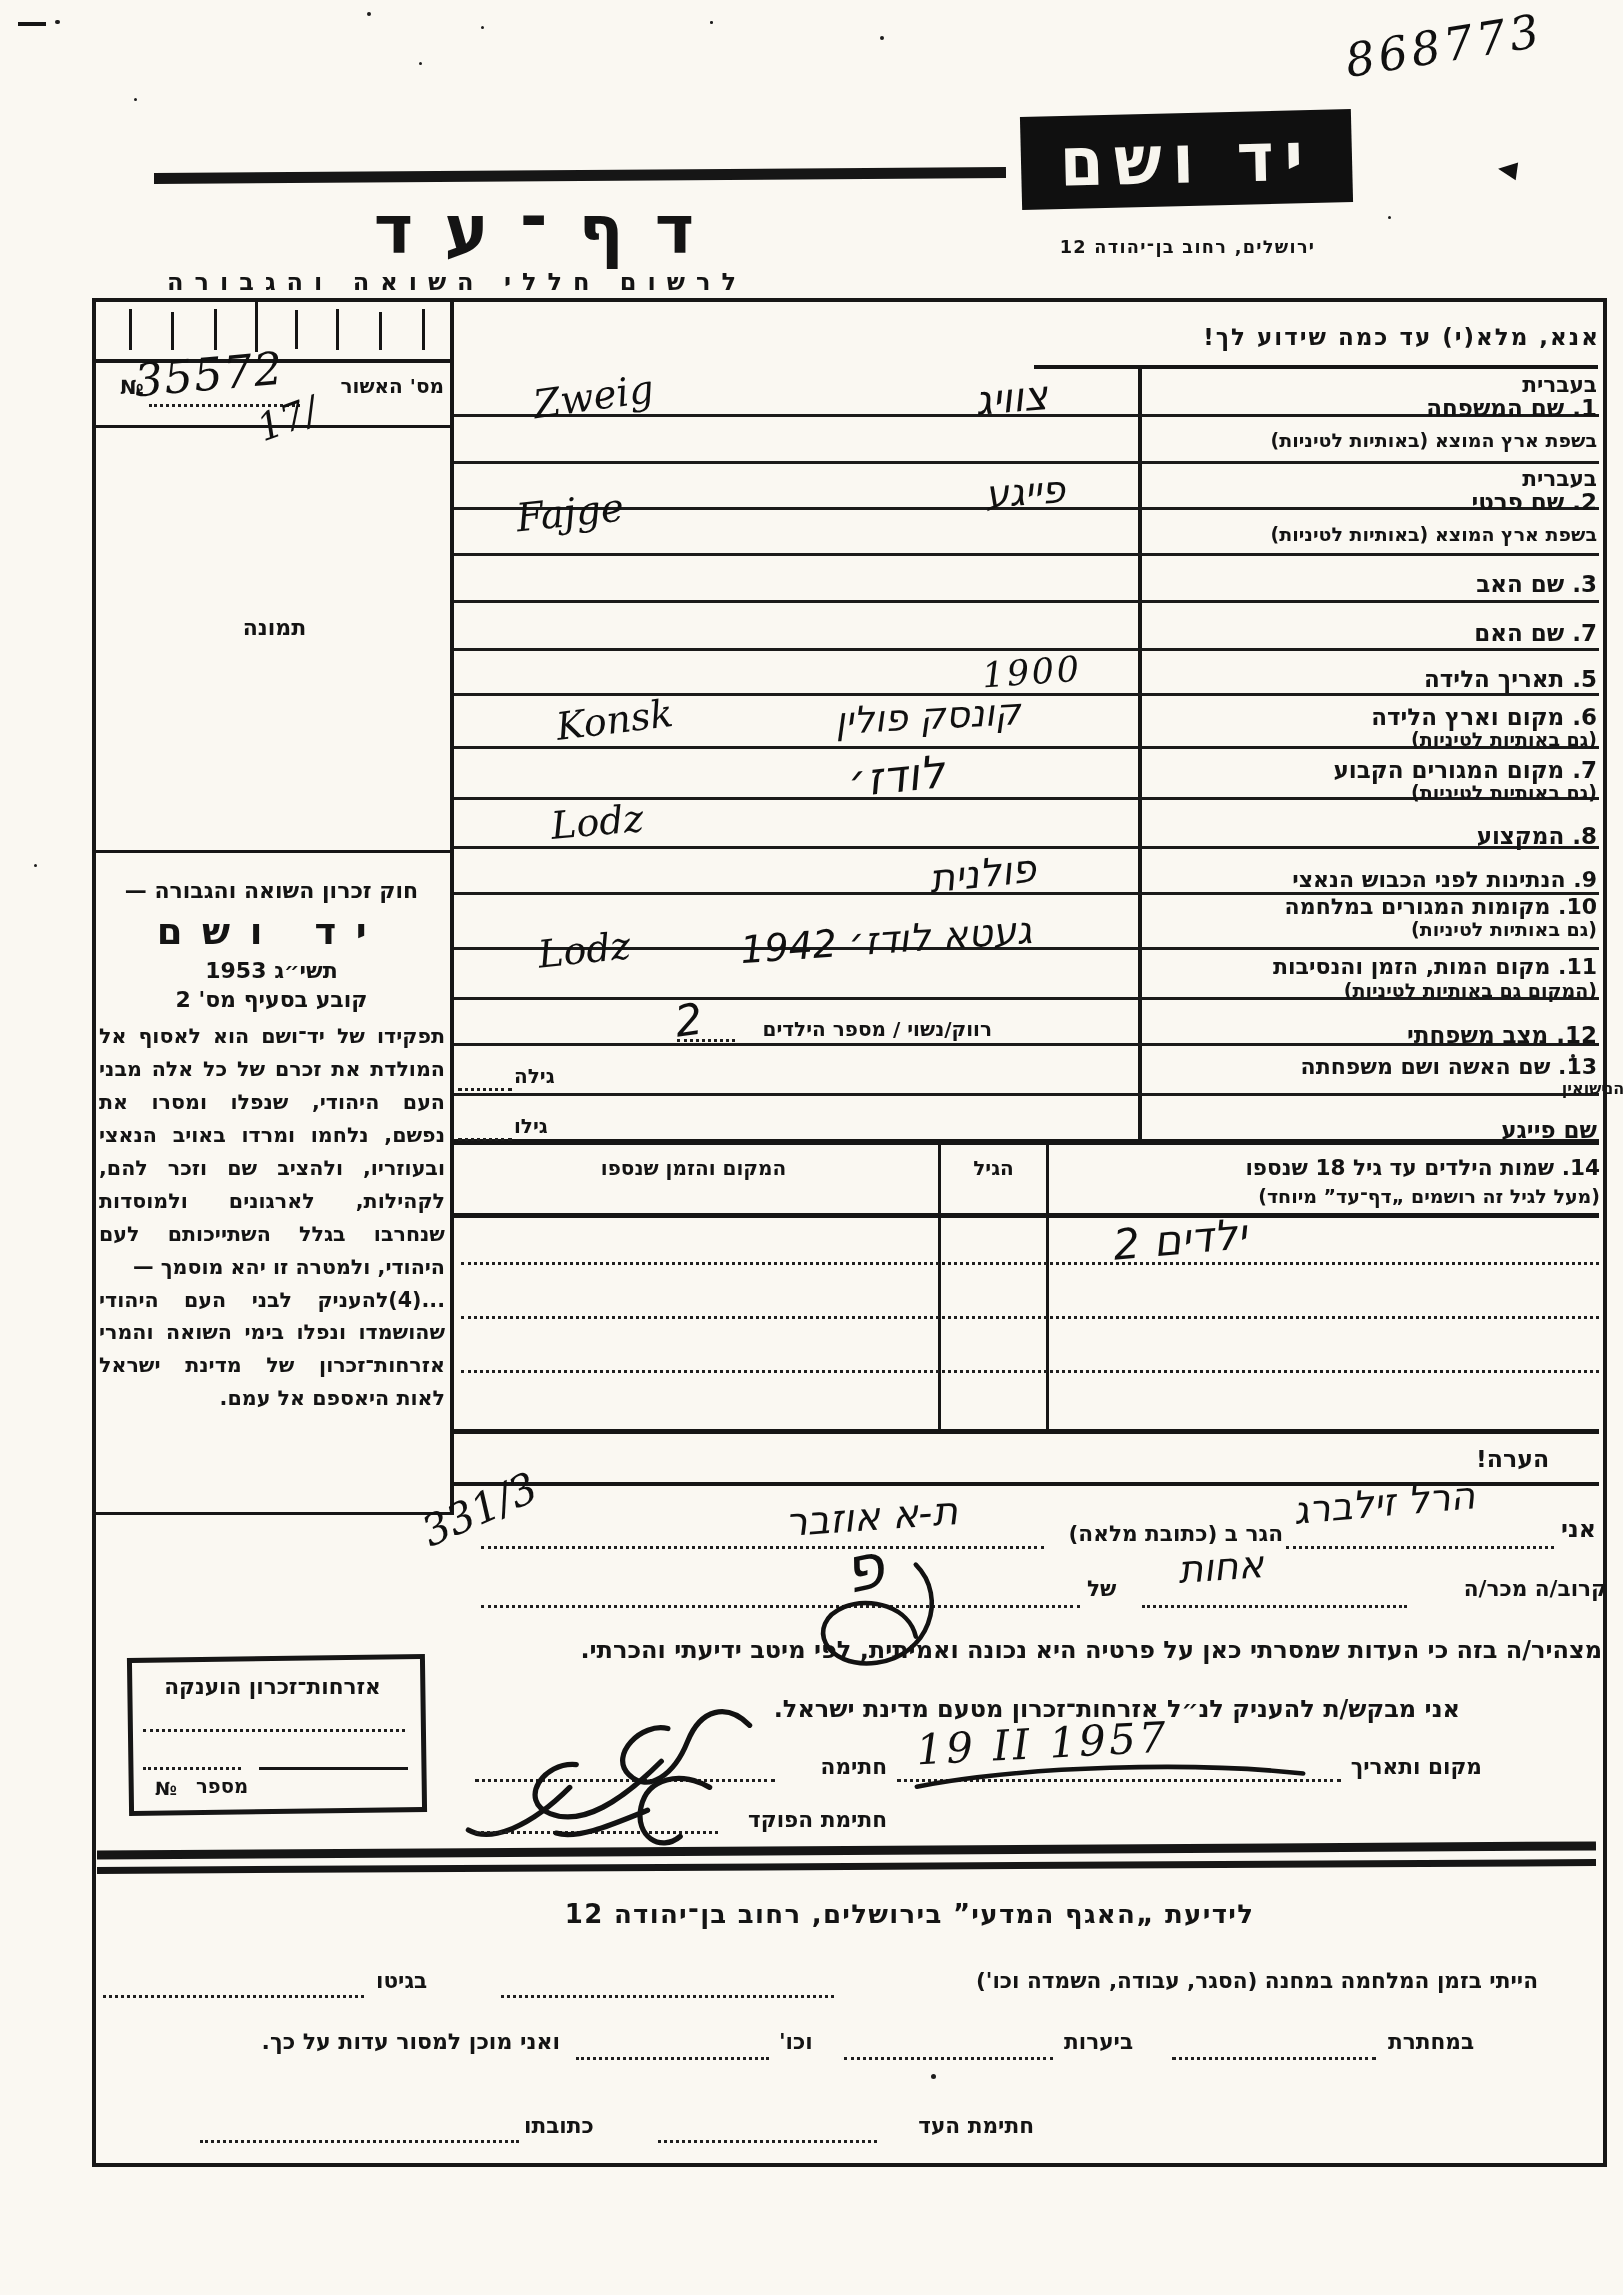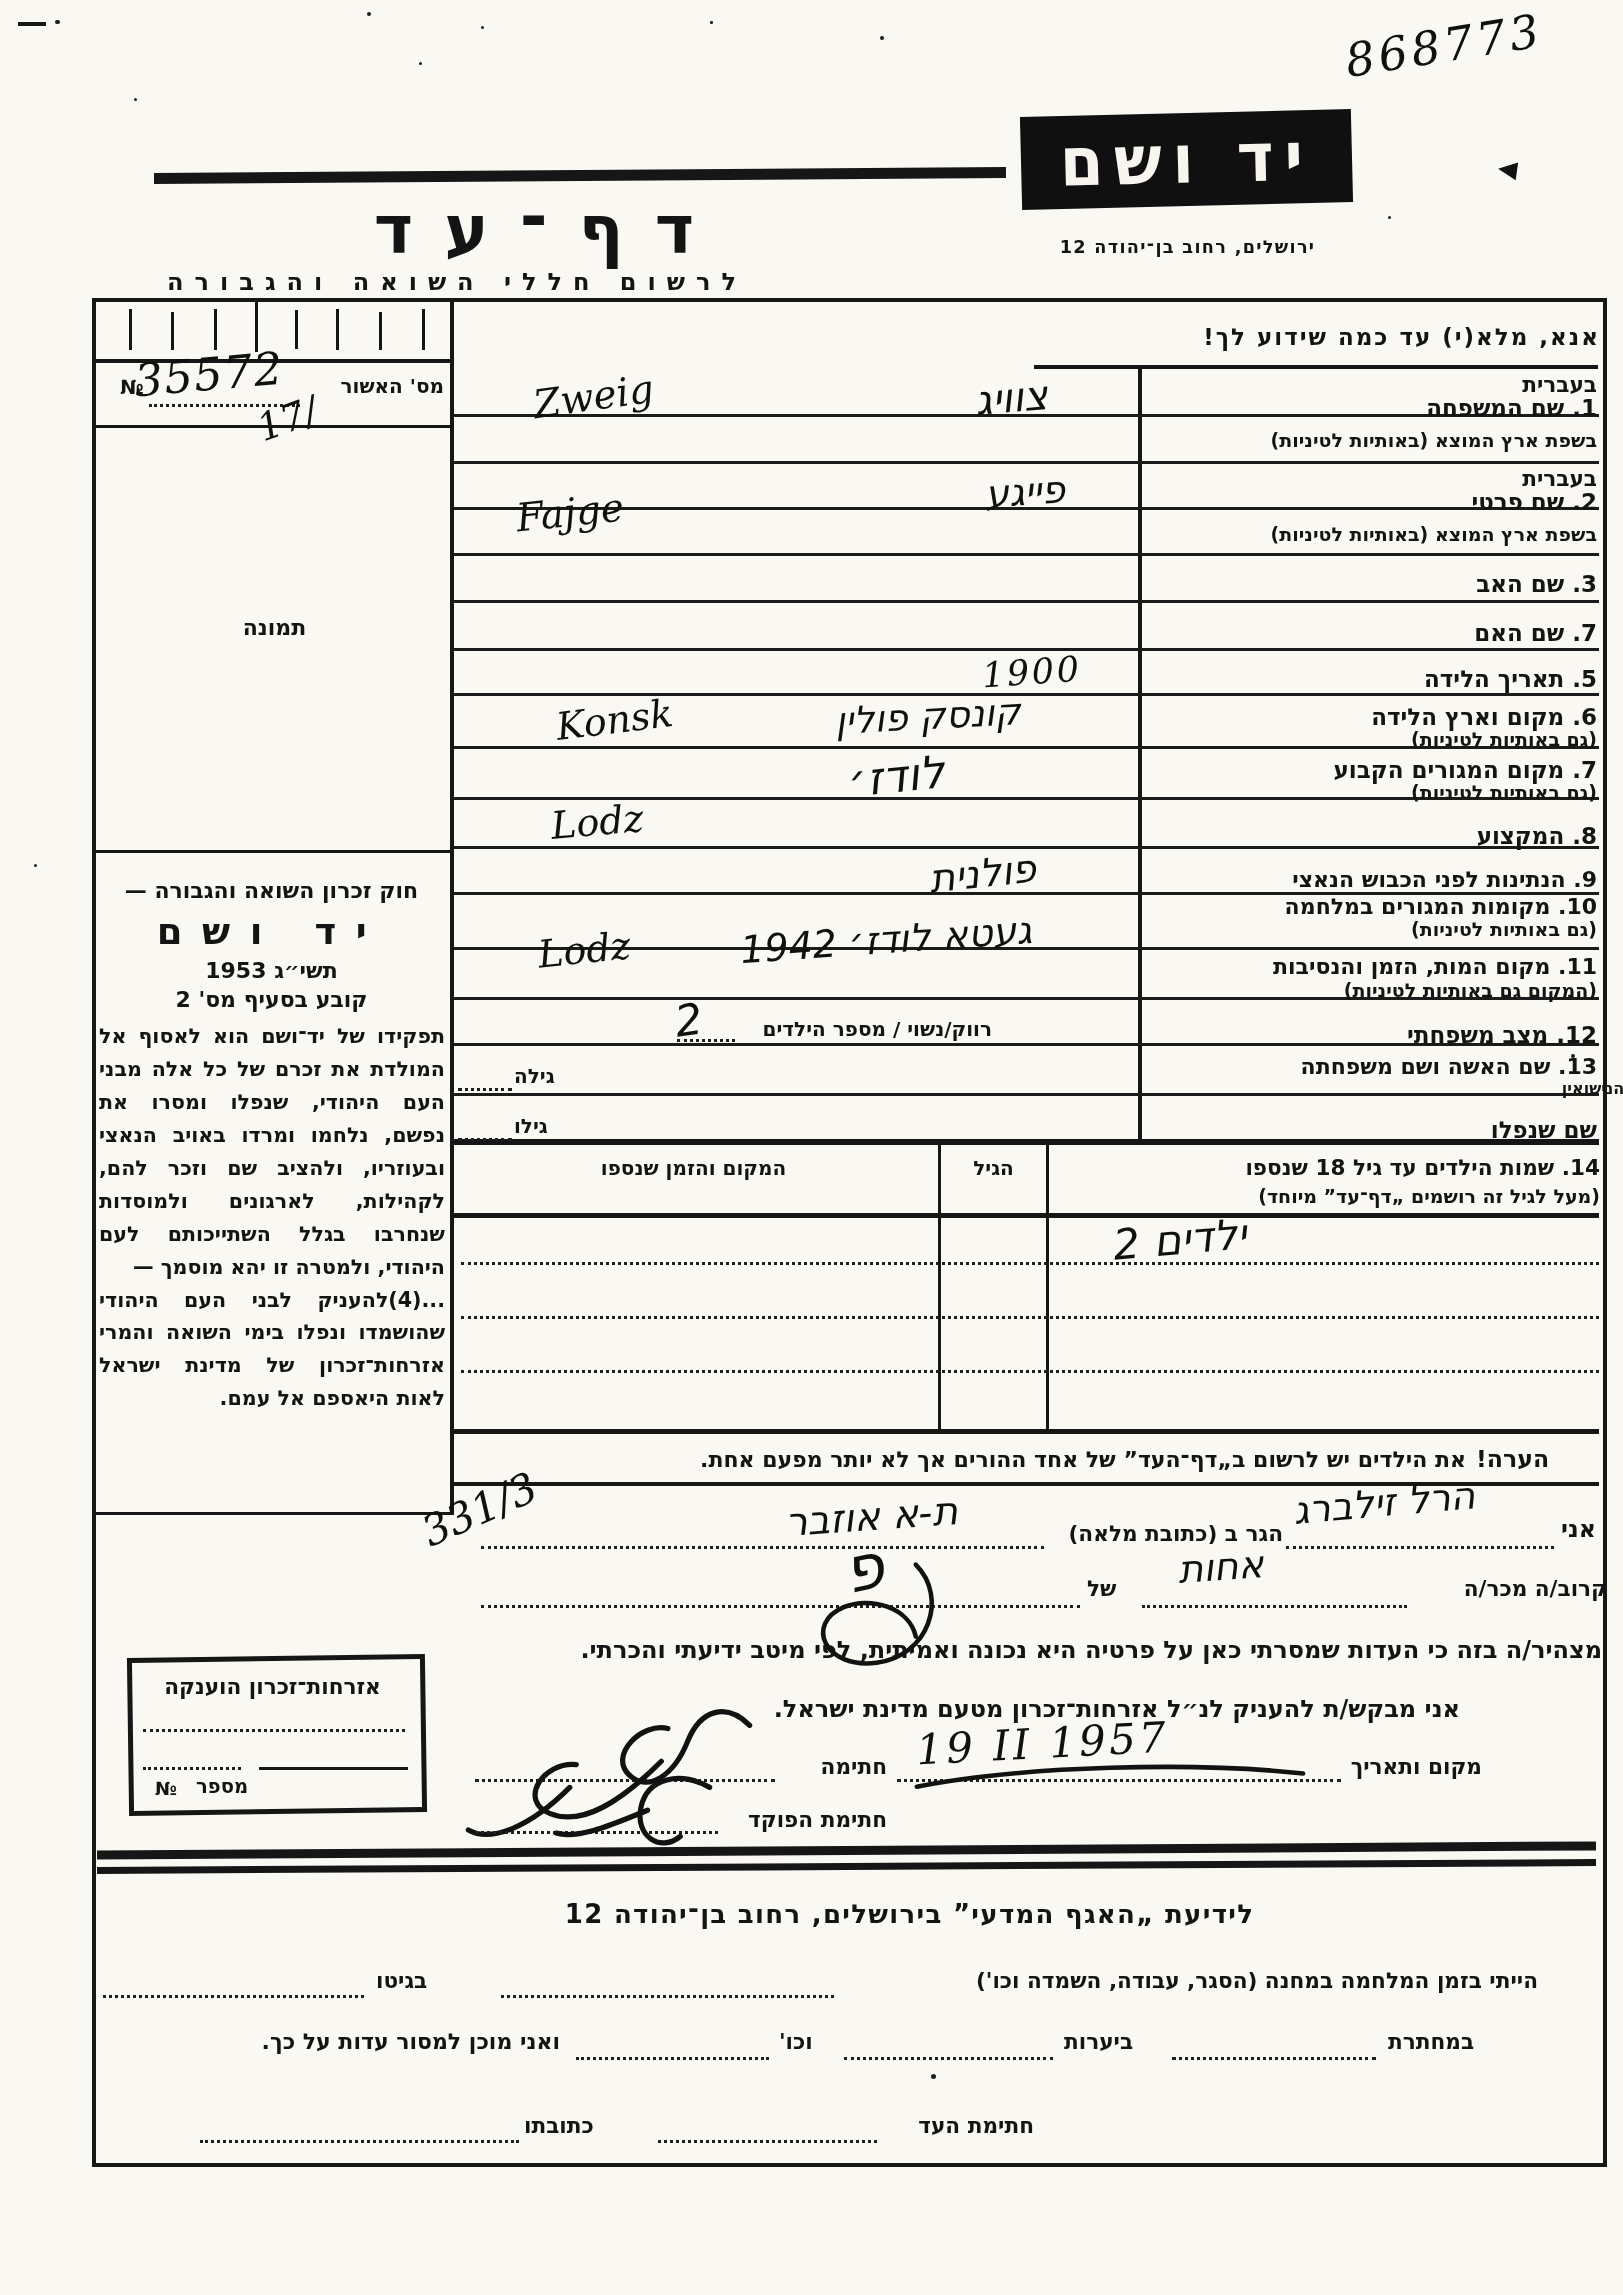--- a/index.html
+++ b/index.html
@@ -126,21 +126,21 @@
   <div class="lbl rt" style="left:1149px;top:781px;width:448px;font-size:19px">(גם באותיות לטיניות)</div>
   <div class="lbl rt" style="left:1149px;top:823px;width:448px;font-size:23px">8. המקצוע</div>
   <div class="lbl rt" style="left:1149px;top:867px;width:448px;font-size:22px">9. הנתינות לפני הכבוש הנאצי</div>
   <div class="lbl rt" style="left:1149px;top:894px;width:448px;font-size:22px">10. מקומות המגורים במלחמה</div>
   <div class="lbl rt" style="left:1149px;top:918px;width:448px;font-size:19px">(גם באותיות לטיניות)</div>
   <div class="lbl rt" style="left:1149px;top:954px;width:448px;font-size:22px">11. מקום המות, הזמן והנסיבות</div>
   <div class="lbl rt" style="left:1149px;top:979px;width:448px;font-size:19px">(המקום גם באותיות לטיניות)</div>
   <div class="lbl rt" style="left:1149px;top:1022px;width:448px;font-size:23px">12. מצב משפחתי</div>
   <div class="lbl rt" style="left:1149px;top:1054px;width:448px;font-size:22px">13. שם האשה ושם משפחתה</div>
   <div class="lbl rt" style="left:1214px;top:1079px;width:448px;font-size:16px">לפני הנישואין</div>
-  <div class="lbl rt" style="left:1149px;top:1117px;width:448px;font-size:23px">שם שנפלו</div>
+  <div class="lbl rt" style="left:1149px;top:1117px;width:448px;font-size:23px">שם פייגע</div>
 
   <div class="lbl rt" style="left:730px;top:1017px;width:262px;font-size:20px">רווק/נשוי / מספר הילדים</div>
   <div class="dots" style="left:677px;top:1039px;width:58px"></div>
   <div class="hw hw-he" style="left:675px;top:995px;font-size:43px;transform:rotate(-8deg)">2</div>
   <div class="lbl" style="left:514px;top:1064px;font-size:20px">גילה</div>
   <div class="dots" style="left:458px;top:1088px;width:54px"></div>
   <div class="lbl" style="left:514px;top:1114px;font-size:20px">גילו</div>
   <div class="dots" style="left:458px;top:1138px;width:54px"></div>
 
   <div class="hw hw-he" style="left:975px;top:374px;font-size:41px;transform:rotate(-5deg)">צוויג</div>
@@ -163,21 +163,20 @@
   <div class="lbl ctr" style="left:941px;top:1156px;width:105px;font-size:20px">הגיל</div>
   <div class="lbl ctr" style="left:458px;top:1156px;width:471px;font-size:20px">המקום והזמן שנספו</div>
   <div class="hline" style="left:454px;top:1213px;width:1145px;height:5.2px"></div>
   <div class="dots" style="left:461px;top:1262px;width:1138px"></div>
   <div class="dots" style="left:461px;top:1316px;width:1138px"></div>
   <div class="dots" style="left:461px;top:1370px;width:1138px"></div>
   <div class="hw hw-he" style="left:1113px;top:1215px;font-size:42px;transform:rotate(-5deg)">ילדים 2</div>
   <div class="hline" style="left:454px;top:1429px;width:1145px;height:5.2px"></div>
 
   <div class="lbl" style="left:1476px;top:1445px;font-size:23.6px">הערה!</div>
-  <div class="lbl rt" style="left:458px;top:1447px;width:1008px;font-size:22px">את הילדים יש לרשום ב„דף־העד” של אחד ההורים אך לא יותר מפעם אחת.</div>
   <div class="hline" style="left:454px;top:1482px;width:1145px;height:3.9px"></div>
 
   <div class="lbl" style="left:1561px;top:1515px;font-size:23.6px">אני</div>
   <div class="dots" style="left:1286px;top:1546px;width:268px"></div>
   <div class="hw hw-he" style="left:1293px;top:1481px;font-size:38px;transform:rotate(-5deg)">הרל זילברג</div>
   <div class="lbl" style="left:1047px;top:1521px;width:236px;font-size:21.6px">הגר ב (כתובת מלאה)</div>
   <div class="dots" style="left:481px;top:1546px;width:563px"></div>
   <div class="hw hw-he" style="left:785px;top:1494px;font-size:39px;transform:rotate(-4deg)">ת-א אוזבר</div>
   <div class="hw hw-lat" dir="ltr" style="left:419px;top:1485px;font-size:42px;transform:rotate(-24deg)">331/3</div>
 

